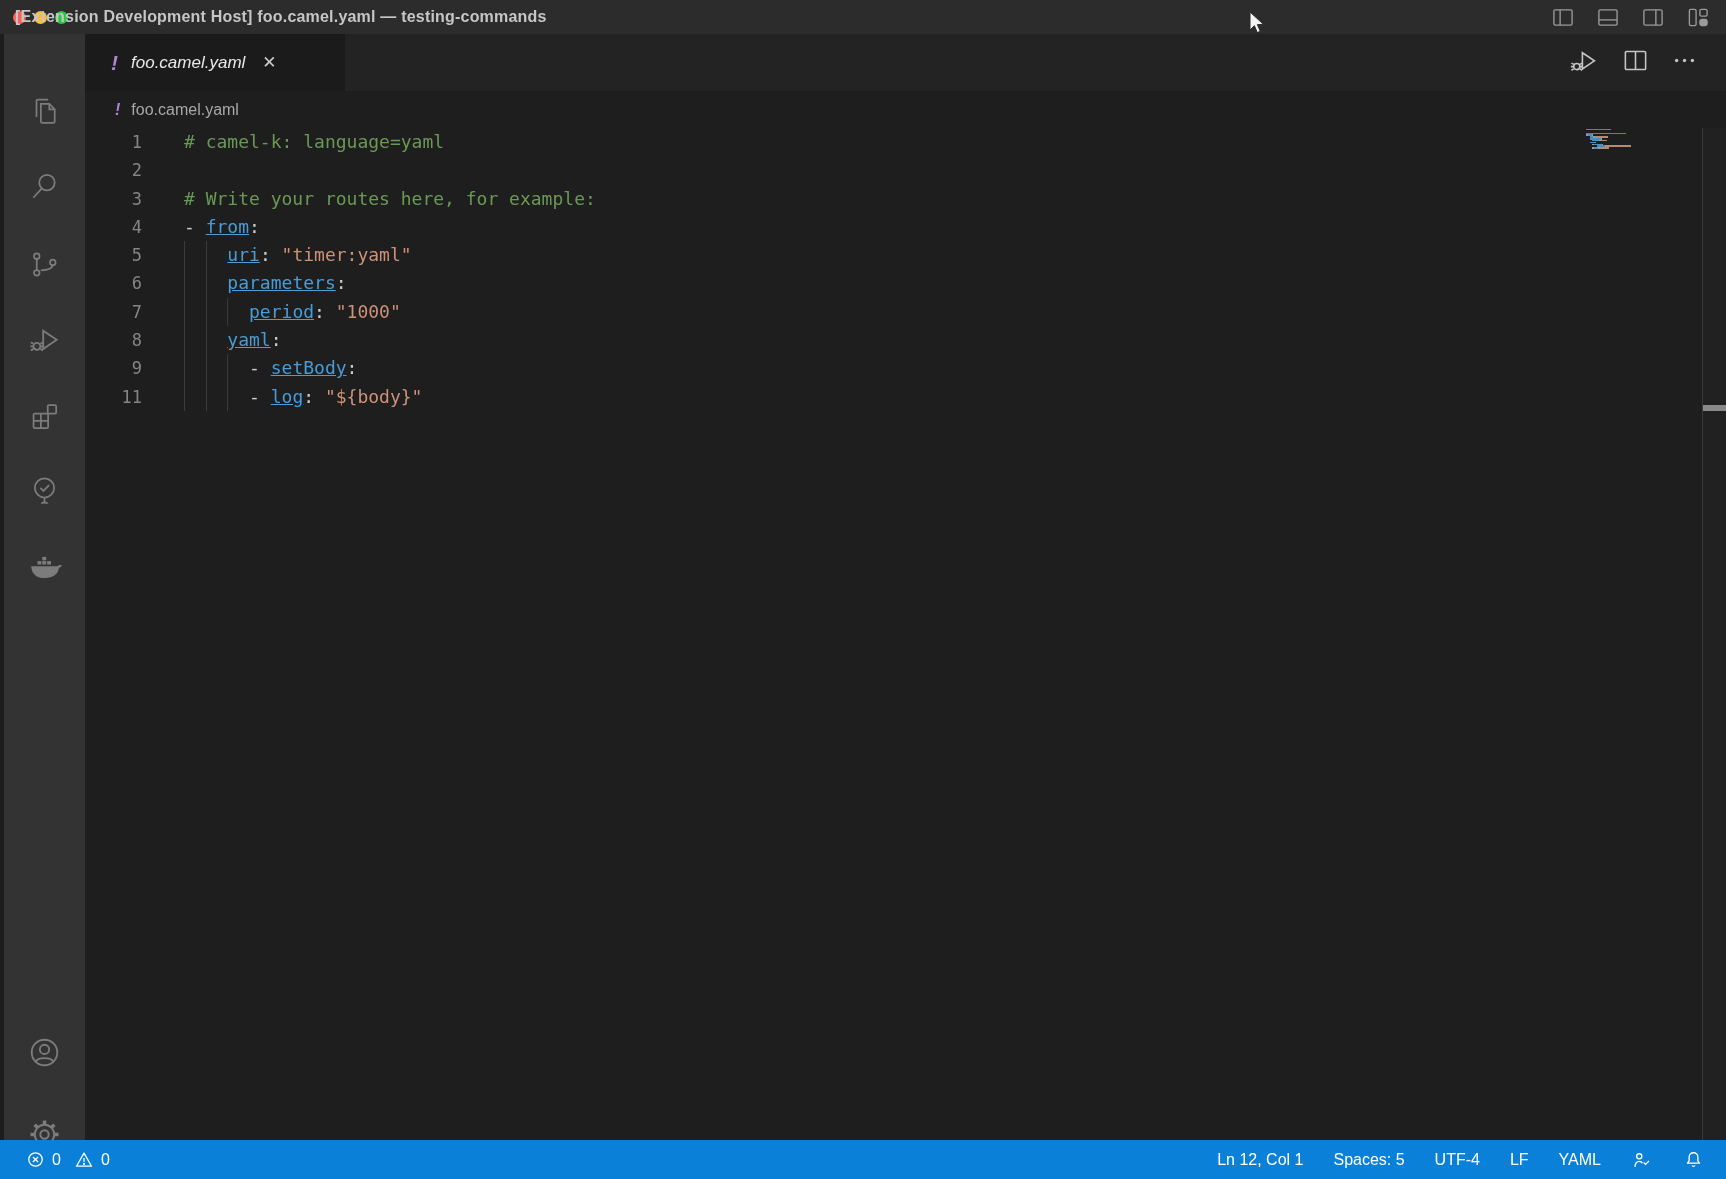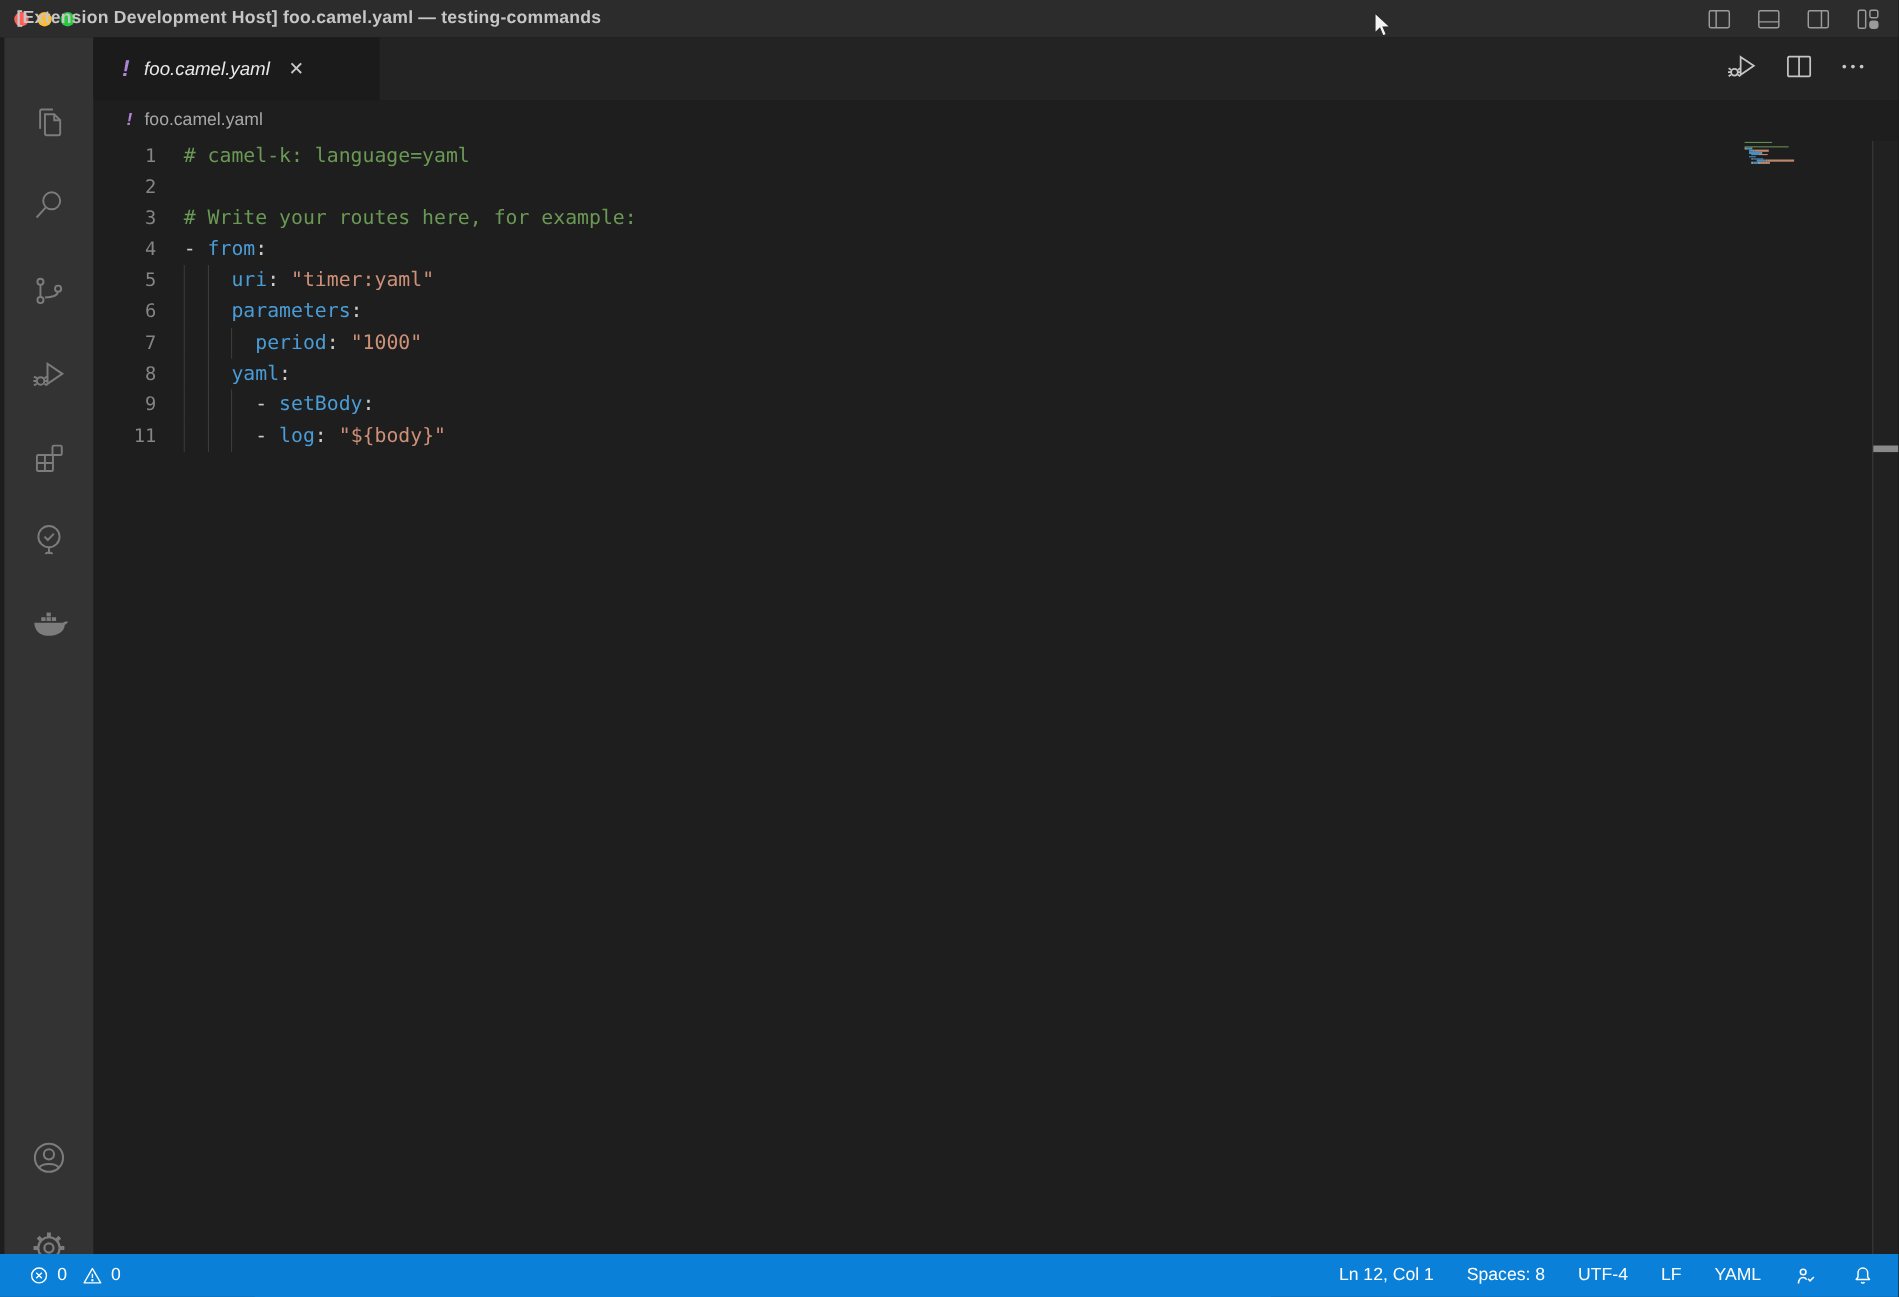--- a/index.html
+++ b/index.html
@@ -47,23 +47,23 @@
 
   .content { position:relative; flex:1; overflow:hidden; }
   .codelens { height:26px; padding-left:96px; display:flex; align-items:flex-end; }
   .codelens span { color:#8C8C8C; font-size:14px; padding-bottom:2px; }
 
   .lines { position:relative; }
   .line { position:relative; display:flex; height:28.3px; line-height:28.3px;
           font-family:"DejaVu Sans Mono", monospace; font-size:18px; }
   .ln { width:57px; text-align:right; color:#858585; font-size:17px; flex:none; }
   .line.current .ln { color:#C6C6C6; }
-  .lc { position:relative; margin-left:25px; white-space:pre; color:#CCCCCC; flex:1; }
+  .lc { position:relative; margin-left:42px; white-space:pre; color:#CCCCCC; flex:1; }
   .tok-comment { color:var(--comment,#6A9955); }
-  .tok-key     { color:var(--key,#4A9CD6); }
+  .tok-key     { color:var(--key,#4A9CD6);text-decoration:underline; }
   .tok-string  { color:var(--string,#CE9178); }
   .tok-punct   { color:var(--punct,#CCCCCC); }
   .tok-plain   { color:#CCCCCC; }
   .guide { position:absolute; top:0; bottom:0; width:1px; background:#3B3B3B; }
   .line.current::before { content:''; position:absolute; left:96px; width:1404px; top:0;
           height:28px; border-top:1px solid #303030; border-bottom:1px solid #303030; }
 
   .minimap { position:absolute; right:28px; top:1px; width:112px; }
   .mm-row { position:relative; height:1.4px; margin-bottom:0.45px; }
   .mm-seg { position:absolute; top:0; height:100%; opacity:.9; }
@@ -343,21 +343,21 @@
     <span>0</span>
     <svg width="20" height="19" viewBox="0 0 24 24" fill="none" stroke="#fff" stroke-width="1.6" style="margin-left:6px">
       <path d="M12 4 L21.5 20.5 H2.5 Z" stroke-linejoin="round"></path>
         <path d="M12 10v5"></path>
         <circle cx="12" cy="17.6" r=".6" fill="#fff"></circle>
       </svg>
     <span>0</span>
   </div>
   <div class="sb-right">
     <span class="sb-item">Ln 12, Col 1</span>
-    <span class="sb-item">Spaces: 8</span>
+    <span class="sb-item">Spaces: 5</span>
     <span class="sb-item">UTF-4</span>
     <span class="sb-item">LF</span>
     <span class="sb-item">YAML</span>
     <span class="sb-iconbtn">
       <svg width="22" height="22" viewBox="0 0 24 24" fill="none" stroke="#fff" stroke-width="1.5">
         <circle cx="9" cy="8" r="2.8"></circle>
           <path d="M4.3 19.5c.3-4 2.1-6 4.7-6 1.5 0 2.7.7 3.5 2"></path>
         <path d="M13.8 14.8l2 2 3.8-3.8"></path>
         </svg>
     </span>

